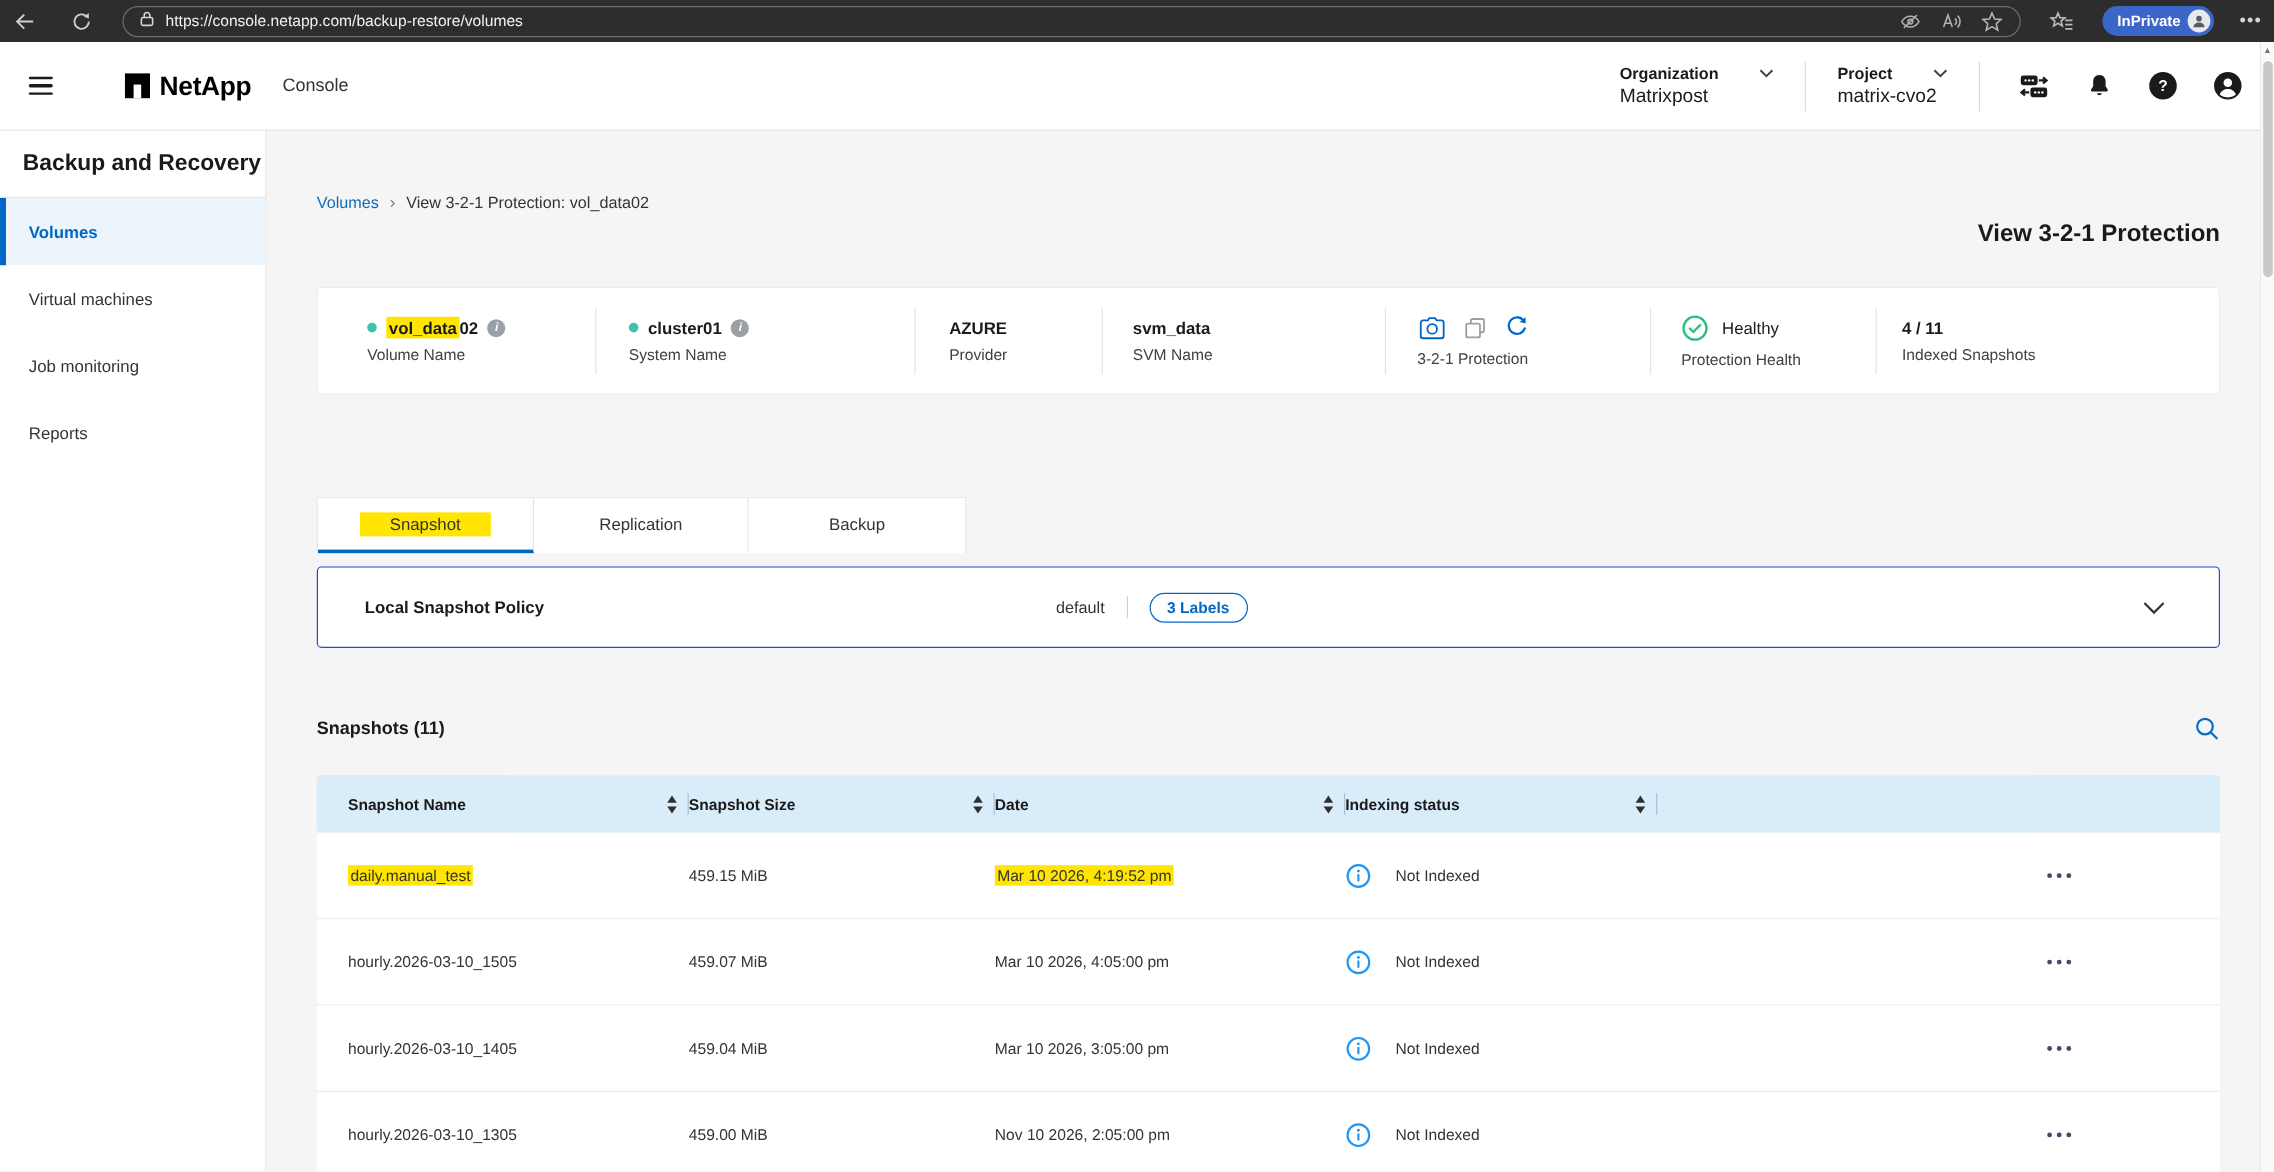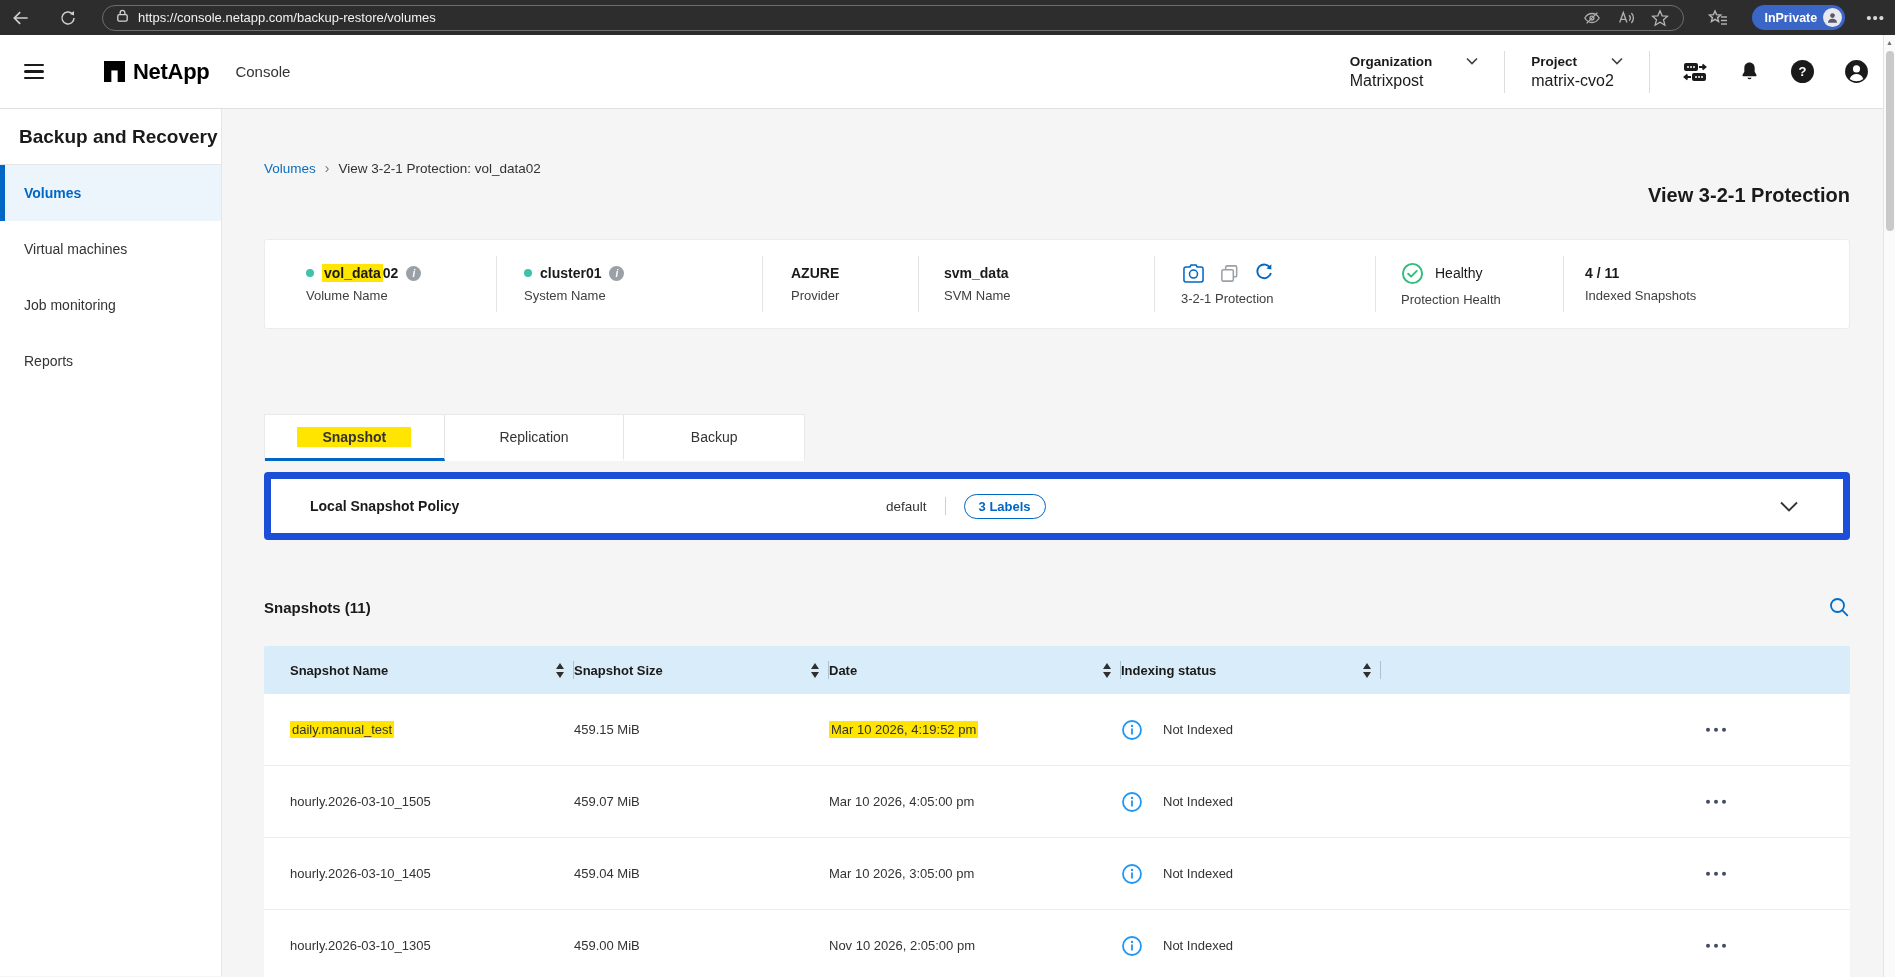--- a/index.html
+++ b/index.html
@@ -67,24 +67,24 @@
   .s6 { width:187px; padding-left:25px; }
   .s7 { flex:1; padding-left:21px; }
   .icon-row { display:flex; align-items:center; gap:13px; }
 
   
   .tabs { margin-top:85px; width:541px; height:47px; display:flex; border:1px solid #e9e9e9; border-bottom:none; background:#fff; }
   .tab { width:180px; display:flex; align-items:center; justify-content:center; font-size:14px; color:#333;
          border-right:1px solid #e4e4e4; border-bottom:3px solid transparent; cursor:pointer; background:#fff; }
   .tab:last-of-type { border-right:none; }
   .tab.active { border-bottom-color:#0067C5; }
-  .tab .hl { padding:2px 25px;font-weight:bold; }
-
-  
-  .policy { margin-top:11px; height:68px; background:#fff; border:7px solid #1d4ed8; border-radius:4px;
+  .tab .hl { padding:2px 25px; }
+
+  
+  .policy { margin-top:11px; height:68px; background:#fff; border:1px solid #1d4ed8; border-radius:4px;
             display:flex; align-items:center; padding:0 45px 0 39px; }
   .policy-title { width:576px; font-size:14px; font-weight:bold; color:#1a1a1a; }
   .policy-val { font-size:13.5px; color:#333; }
   .pdiv { width:1px; height:18px; background:#cfcfcf; margin:0 18px; }
   .pill { border:1.5px solid #0067C5; color:#0067C5; border-radius:999px; font-size:13px; font-weight:bold;
           padding:4px 14px; cursor:pointer; background:#fff; }
   .policy-chevron { margin-left:auto; cursor:pointer; display:flex; }
 
   
   .snap-head { margin-top:56px; display:flex; align-items:center; justify-content:space-between; }

